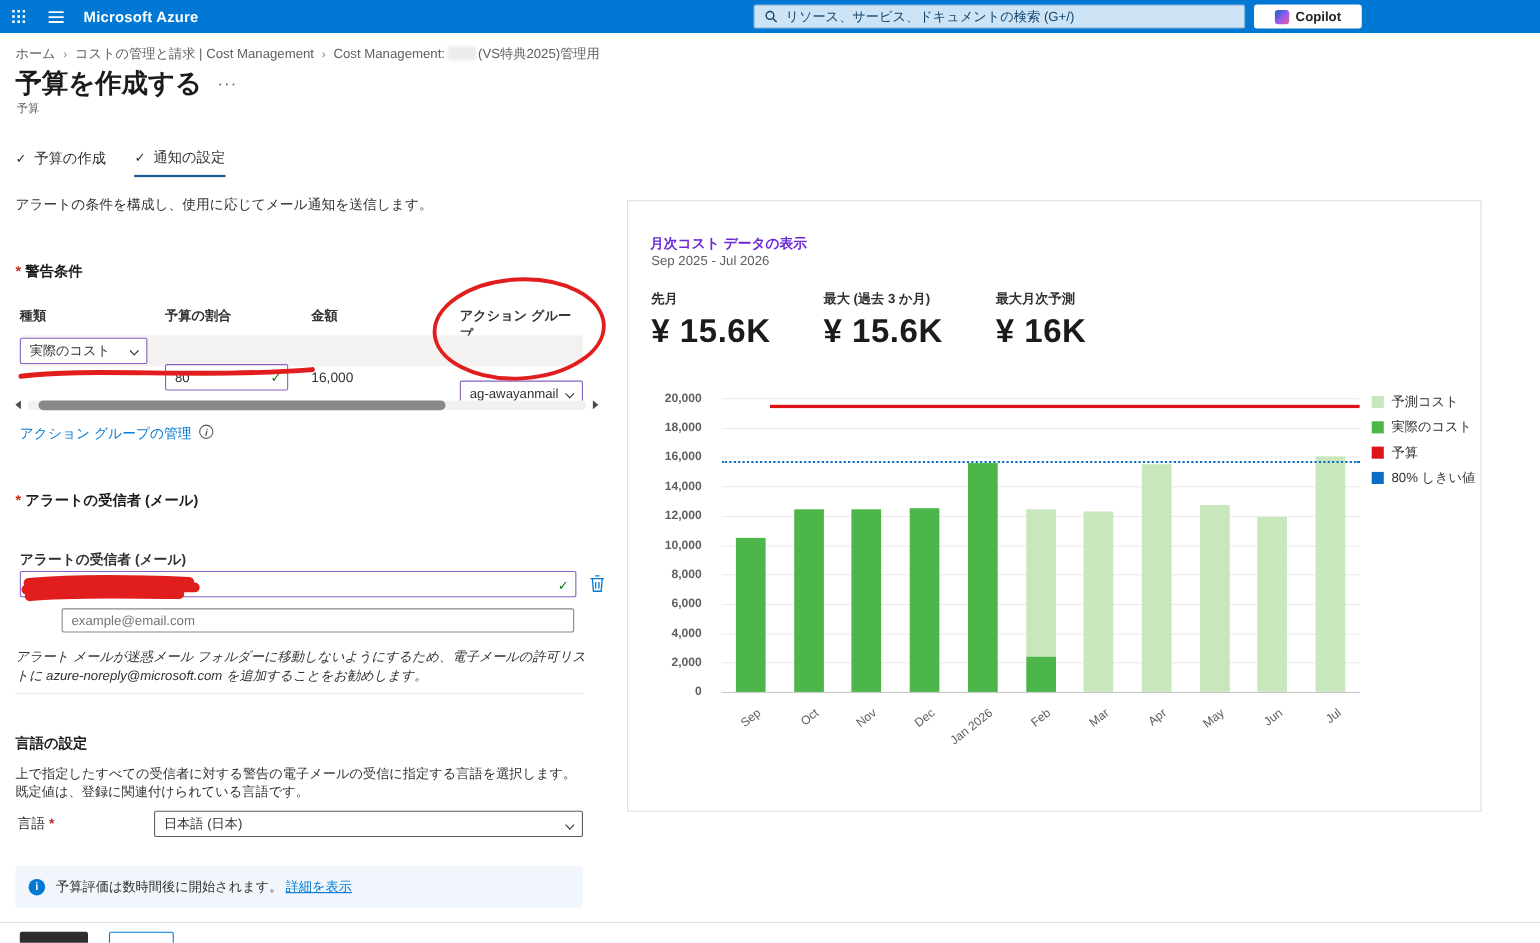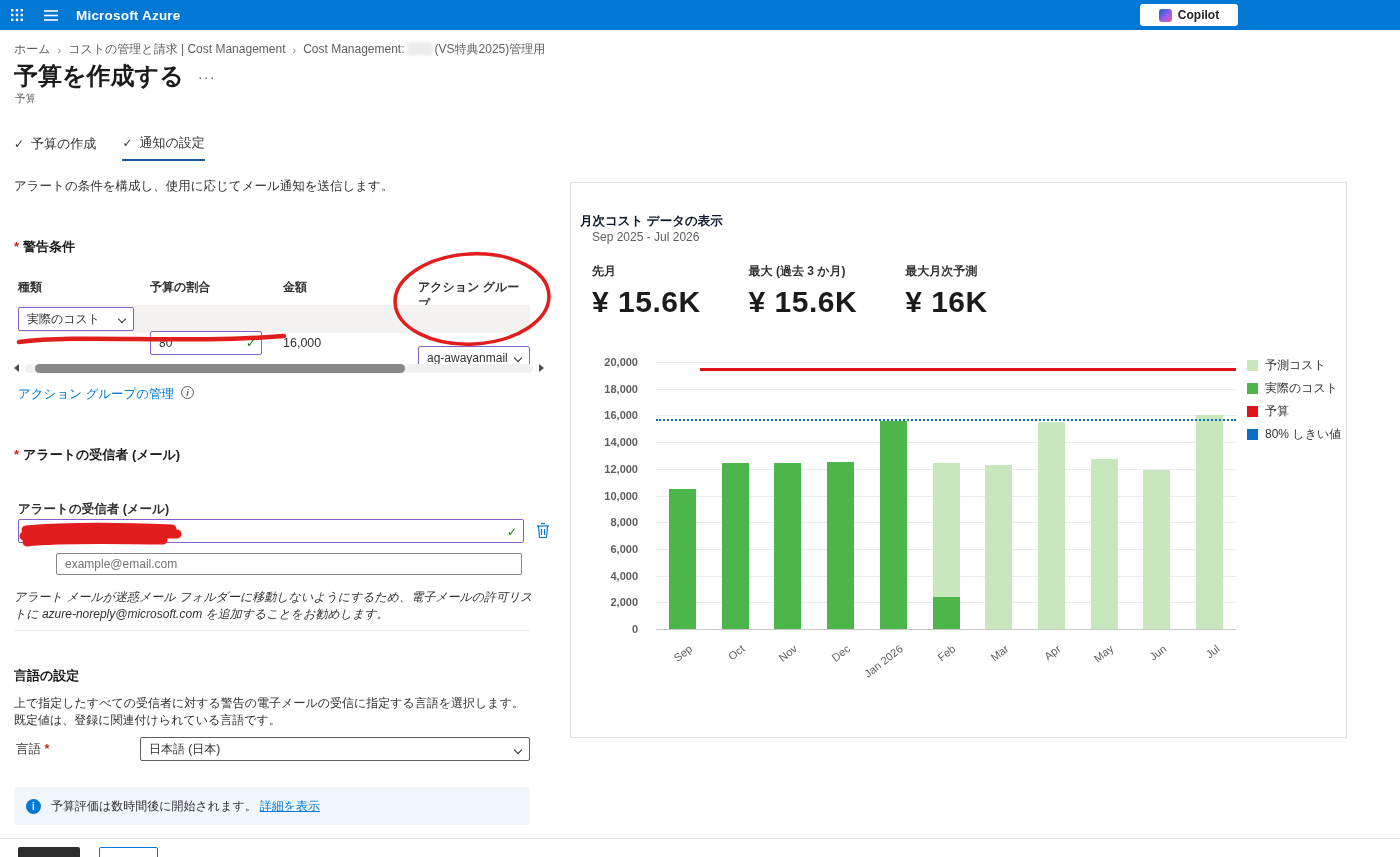--- a/index.html
+++ b/index.html
@@ -76,21 +76,21 @@
   .lang-sel { position:absolute; left:140px; top:737px; width:390px; }
   .lang-sel .field { width:390px; top:0; }
   .banner { position:absolute; left:14px; top:787px; width:516px; height:38px; background:#f0f6fc; border-radius:2px; display:flex; align-items:center; padding:0 12px; gap:10px; font-size:12px; }
   .banner-i { width:15px; height:15px; min-width:15px; border-radius:50%; background:#0078d4; color:#fff; font-size:10px; display:flex; align-items:center; justify-content:center; font-weight:bold; }
   .banner a { color:#0078d4; text-decoration:underline; cursor:pointer; margin-left:3px; }
   .footer-line { position:absolute; left:0; top:838px; width:1400px; height:1px; background:#e1dfdd; }
   .btn-dark { position:absolute; left:18px; top:847px; width:62px; height:22px; background:#2d2d2d; border-radius:2px; cursor:pointer; }
   .btn-outline { position:absolute; left:99px; top:847px; width:59px; height:22px; background:#fff; border:1px solid #0078d4; border-radius:2px; cursor:pointer; }
   
   .chart-card { position:absolute; left:570px; top:182px; width:777px; height:556px; background:#fff; border:1px solid #e1dfdd; }
-  .chart-title { position:absolute; left:9px; top:30px; font-size:12.5px; font-weight:bold; color:#0f172a; }
+  .chart-title { position:absolute; left:20px; top:30px; font-size:12.5px; font-weight:bold; color:#6d28d9; }
   .chart-subtitle { position:absolute; left:21px; top:47px; font-size:12px; color:#605e5c; }
   .stats { position:absolute; left:21px; top:80px; display:flex; gap:48px; }
   .stat-label { font-size:12px; font-weight:bold; color:#323130; }
   .stat-value { font-size:30px; font-weight:600; color:#1b1b1b; margin-top:5px; letter-spacing:.5px; }
   .y-axis { position:absolute; left:0; top:179px; width:77px; height:267px; }
   .ytick { position:absolute; right:10px; font-size:11px; color:#605e5c;font-weight:bold; }
   .plot { position:absolute; left:85px; top:179px; width:580px; height:267px; }
   .gridline { position:absolute; left:0; right:0; height:1px; background:#ebebeb; }
   .axis-base { background:#c8c8c8; }
   .bars { position:absolute; inset:0; display:flex; align-items:flex-end; z-index:1; }
@@ -127,20 +127,27 @@
   <div class="tb-btn">
     <svg width="14" height="11" viewBox="0 0 14 11">
       <g stroke="#fff" stroke-width="1.6">
           <line x1="0" y1="1" x2="14" y2="1"></line>
           <line x1="0" y1="5.5" x2="14" y2="5.5"></line>
           <line x1="0" y1="10" x2="14" y2="10"></line>
         </g>
     </svg>
   </div>
   <span class="tb-title">Microsoft Azure</span>
+  <div class="tb-search">
+    <svg width="12" height="12" viewBox="0 0 12 12">
+      <circle cx="5" cy="5" r="3.5" fill="none" stroke="#12456e" stroke-width="1.3"></circle>
+      <line x1="7.8" y1="7.8" x2="11" y2="11" stroke="#12456e" stroke-width="1.3"></line>
+    </svg>
+    <span>リソース、サービス、ドキュメントの検索 (G+/)</span>
+  </div>
   <div class="copilot">
     <span class="copilot-ic"></span>
     <span>Copilot</span>
   </div>
 </header>
 
 <nav class="breadcrumb">
   <span class="crumb">ホーム</span>
   <span class="crumb-sep">›</span>
   <span class="crumb">コストの管理と請求 | Cost Management</span>

